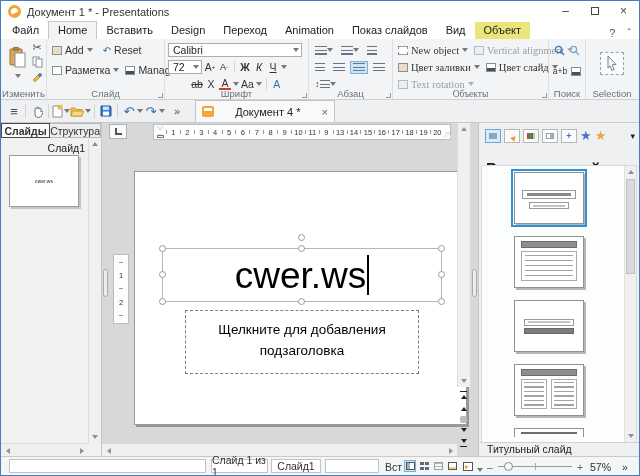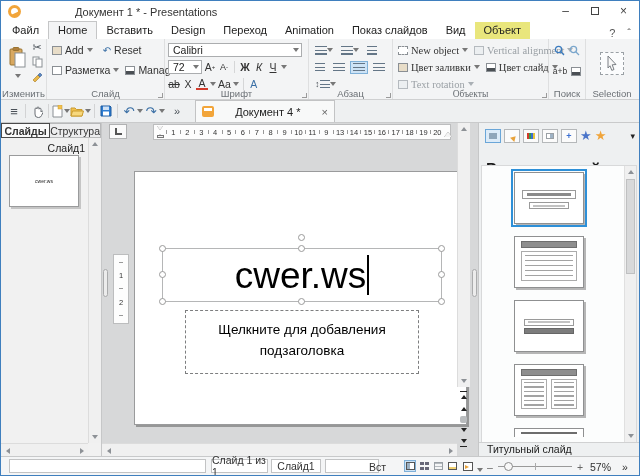--- a/index.html
+++ b/index.html
@@ -3,21 +3,21 @@
 <meta charset="utf-8">
 <style>
   * { margin:0; padding:0; box-sizing:border-box; }
   html,body { background:#888; }
   body { font-family:"Liberation Sans","DejaVu Sans",sans-serif; }
   .window { position:relative; width:640px; height:476px; background:#ffffff;
             border:1px solid #3f7fbe; overflow:hidden; font-size:11px; color:#333; }
 
   
   .titlebar { position:absolute; left:0; top:0; right:0; height:21px; background:#fff;
-              display:flex; align-items:center; padding-left:7px;gap:48px; }
+              display:flex; align-items:center; padding-left:7px; }
   .app-logo { width:13px; height:13px; border-radius:50%; background:#f2a53a; position:relative; flex:0 0 auto; }
   .app-logo::after { content:""; position:absolute; left:3px; top:3px; width:7px; height:7px;
                      border-radius:50%; background:#fff; clip-path:polygon(0 0,100% 0,100% 55%,0 100%); }
   .win-title { margin-left:6px; font-size:11px; color:#333; }
   .win-controls { position:absolute; right:1px; top:0; display:flex; }
   .win-btn { width:29px; height:20px; display:flex; align-items:center; justify-content:center;
              color:#444; font-size:12px; cursor:default; }
   .maxbox { width:8px; height:8px; border:1px solid #444; display:inline-block; }
 
   
@@ -319,21 +319,21 @@
         </span>
         <span class="fbtn">A<span style="font-size:6px;vertical-align:4px;">+</span></span>
         <span class="fbtn" style="font-size:9px;">A<span style="font-size:6px;vertical-align:3px;">-</span></span>
         <span class="vsep"></span>
         <span class="fbtn" style="font-weight:bold;">Ж</span>
         <span class="fbtn" style="font-style:italic;">К</span>
         <span class="fbtn" style="text-decoration:underline;">Ч</span>
         <span class="dd"></span>
       </div>
       <div class="rrow">
-        <span class="fbtn" style="text-decoration:line-through;">ab</span>
+        <span class="fbtn" style="text-decoration:line-through;margin-left:23px;">ab</span>
         <span class="fbtn">X</span>
         <span class="fbtn" style="border-bottom:2px solid #d23b2b;height:12px;">A</span>
         <span class="dd"></span>
         <span class="fbtn">Aa</span>
         <span class="dd"></span>
         <span class="vsep"></span>
         <span class="fbtn" style="color:#3a6fa5;">A</span>
       </div>
       <span class="glabel">Шрифт</span>
       <span class="launcher"></span>
@@ -748,21 +748,21 @@
       </div>
       <div class="rp-footer">Титульный слайд</div>
     </div>
   </div>
 
   <div class="statusbar">
     <span class="sb-field" style="left:8px;width:197px;"></span>
     <span class="sb-cell" style="left:210px;width:57px;">Слайд 1 из 1</span>
     <span class="sb-cell" style="left:270px;width:50px;">Слайд1</span>
     <span class="sb-field" style="left:324px;width:54px;"></span>
-    <span class="sb-text" style="left:368px;">Вст</span>
+    <span class="sb-text" style="left:384px;">Вст</span>
     <span class="vicon active" style="left:403px;">
         <span class="vi-norm"></span>
       </span>
     <span class="vicon" style="left:417px;">
         <span class="vi-grid"></span>
       </span>
     <span class="vicon" style="left:431px;">
         <span class="vi-lines"></span>
       </span>
     <span class="vicon" style="left:445px;">

